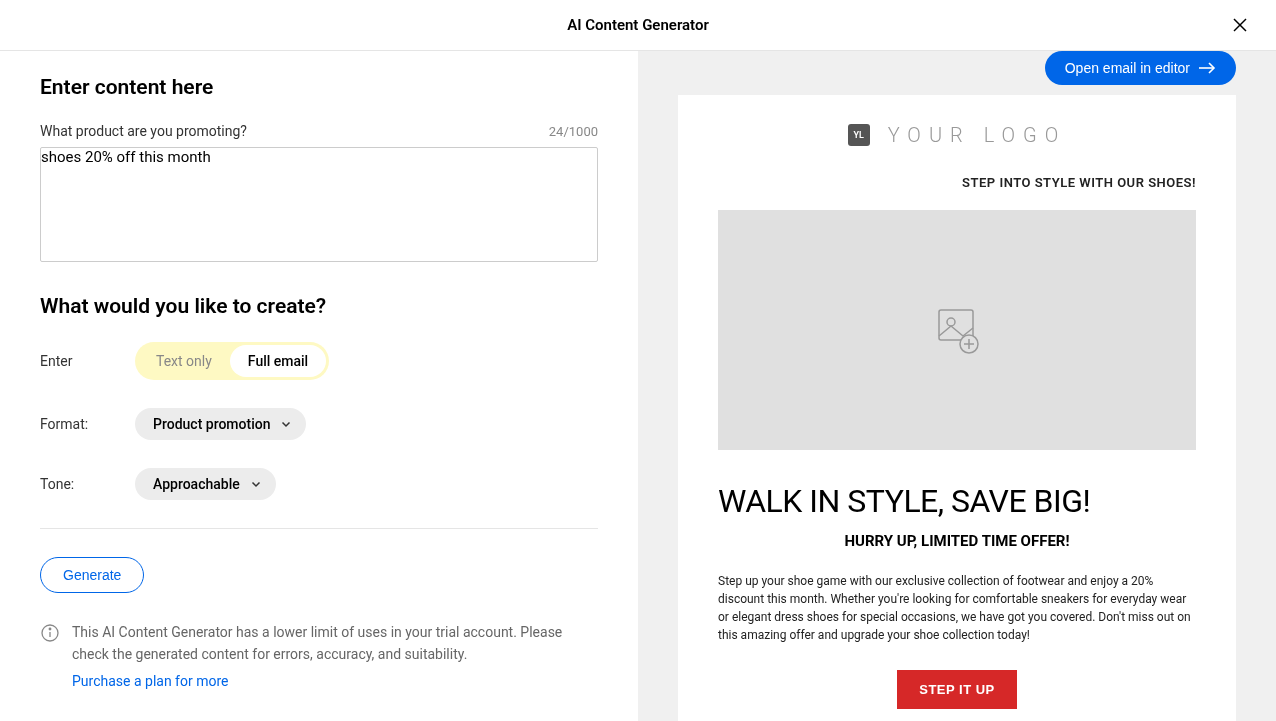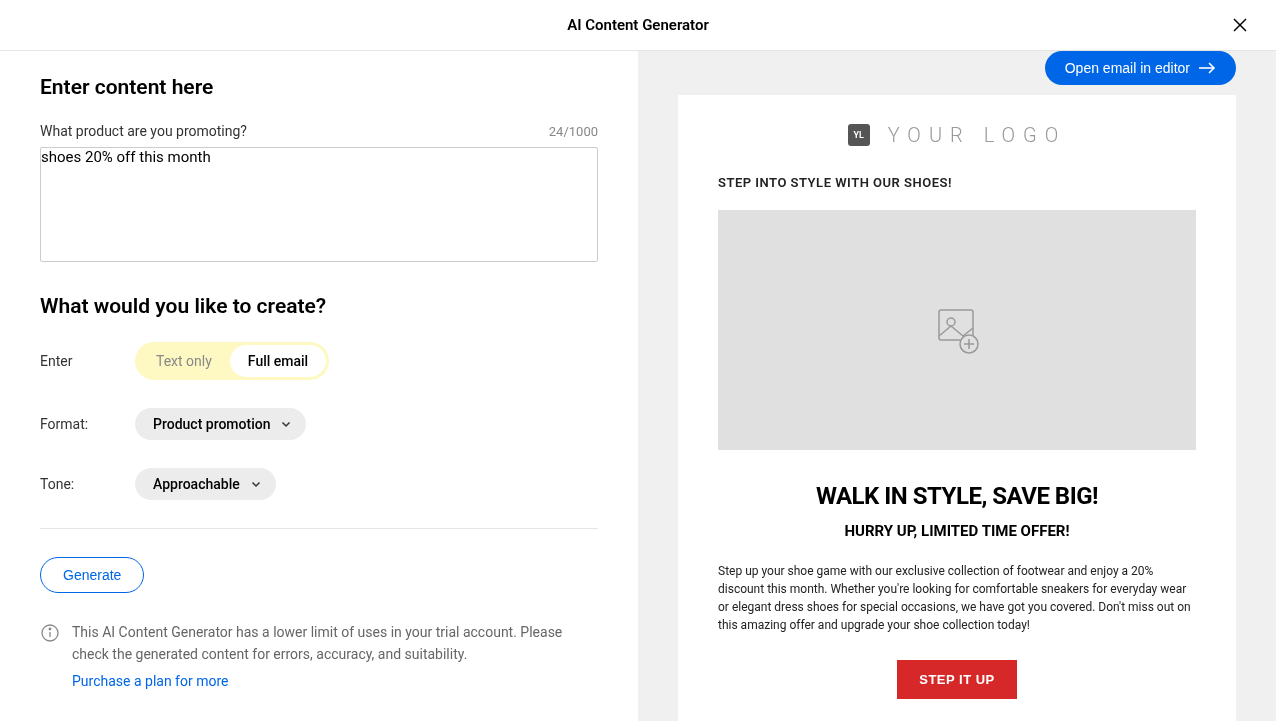--- a/index.html
+++ b/index.html
@@ -230,42 +230,41 @@
     }
     
     .logo-text {
       font-size: 20px;
       letter-spacing: 8px;
       color: #999;
       font-weight: 300;
     }
     
     .email-tagline {
-      text-align: left;
+      text-align: right;
       font-size: 13px;
       font-weight: 600;
       color: #222;
       letter-spacing: 0.5px;
       margin-bottom: 20px;
     }
     
     .image-placeholder {
       width: 100%;
       height: 240px;
       background: #e0e0e0;
       display: flex;
       align-items: center;
       justify-content: center;
       margin-bottom: 32px;
     }
     
     .email-headline {
-      text-align: center;
-      font-size: 24px;
-      font-weight: 700;
+      font-size: 32px;
+      font-weight: 400;
       letter-spacing: -0.5px;
       margin-bottom: 12px;
     }
     
     .email-subheadline {
       text-align: center;
       font-size: 15px;
       font-weight: 700;
       margin-bottom: 22px;
     }

